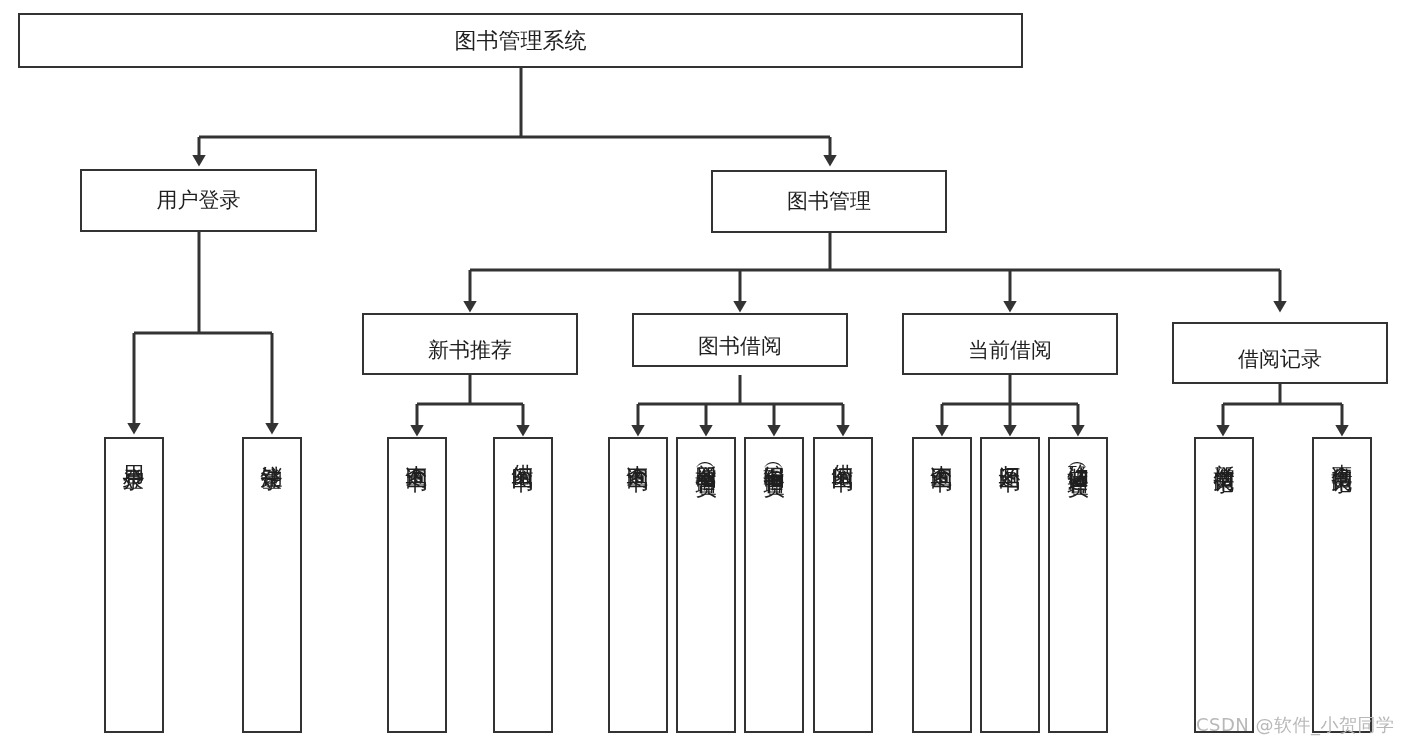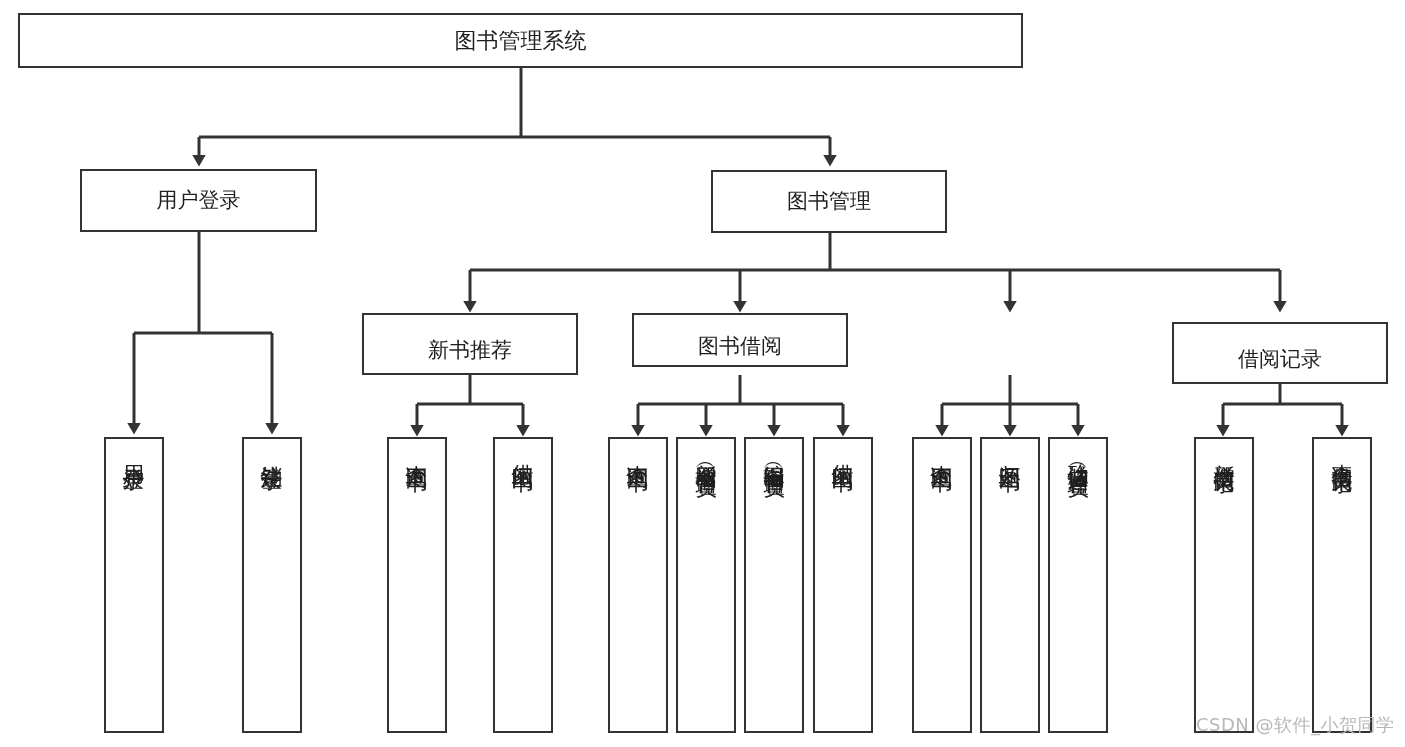--- a/index.html
+++ b/index.html
@@ -153,20 +153,23 @@
   </div>
 
   <div class="node level2" style="left:362px; top:313px; width:216px; height:62px;">
     <span class="node-label">新书推荐</span>
   </div>
 
   <div class="node level2" style="left:632px; top:313px; width:216px; height:54px;">
     <span class="node-label">图书借阅</span>
   </div>
 
+  <div class="node level2" style="left:902px; top:313px; width:216px; height:62px;">
+    <span class="node-label">当前借阅</span>
+  </div>
 
   <div class="node level2" style="left:1172px; top:322px; width:216px; height:62px;">
     <span class="node-label">借阅记录</span>
   </div>
 
   <div class="node leaf" style="left:104px; top:437px; width:60px; height:296px;">
     <span class="node-label">用户登录</span>
   </div>
 
   <div class="node leaf" style="left:242px; top:437px; width:60px; height:296px;">

